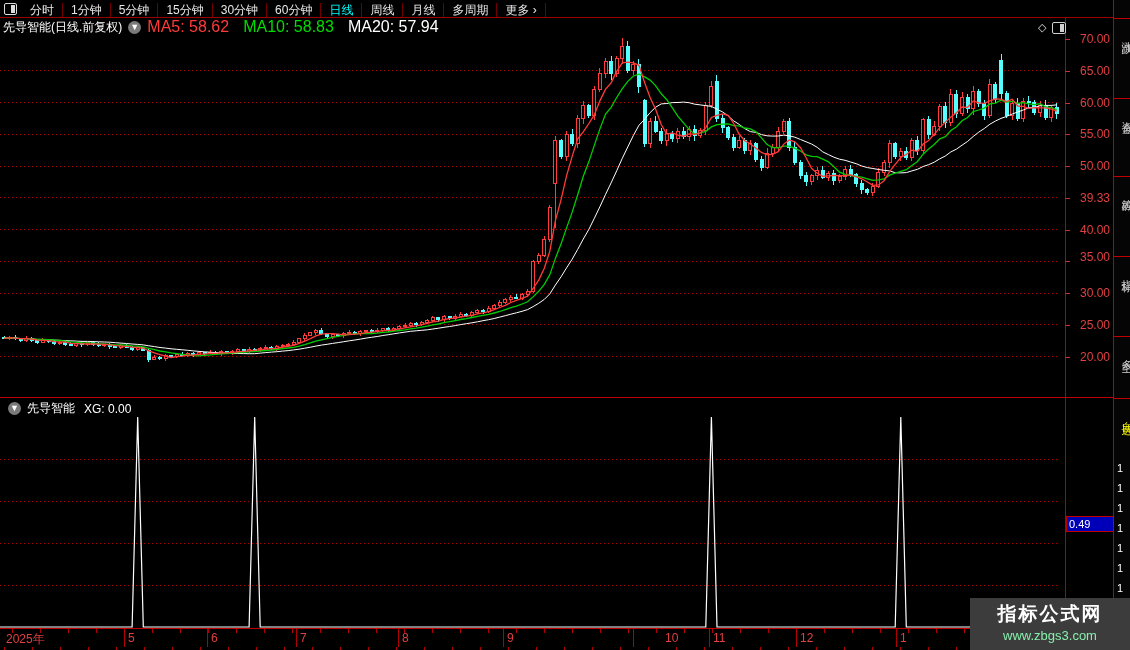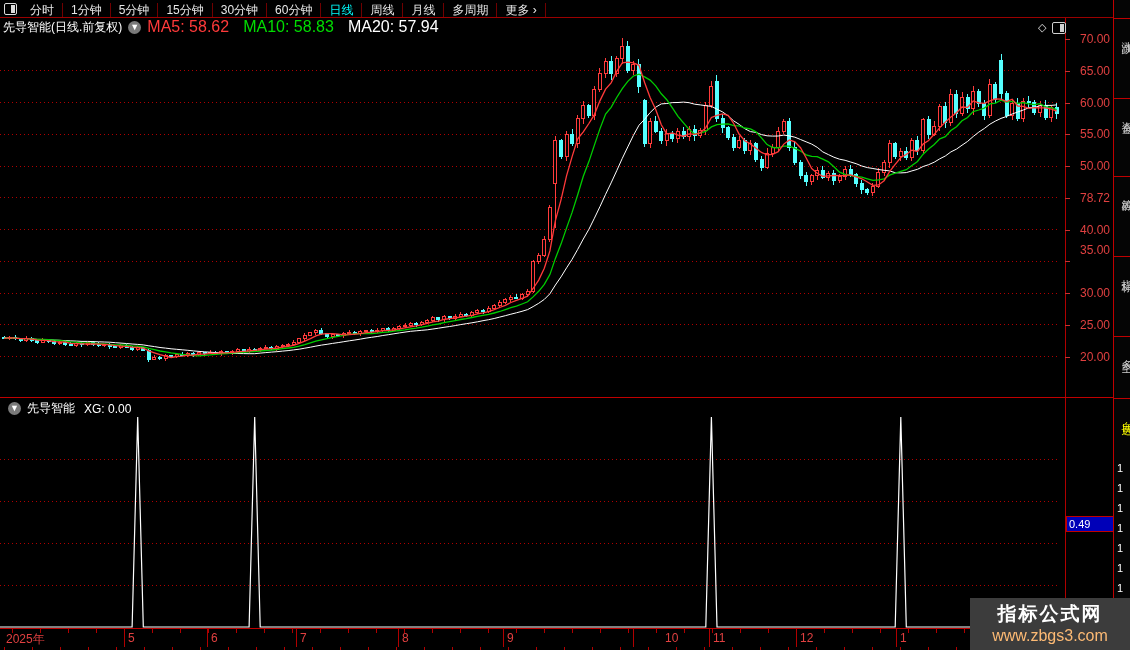--- a/index.html
+++ b/index.html
@@ -54,21 +54,21 @@
                border-left:1px solid #c00000;z-index:12;}
   .strip-seg{position:absolute;left:0;width:17px;border-top:1px solid #c00000;overflow:hidden;}
   .strip-txt{writing-mode:vertical-rl;color:#cfcfcf;font-size:11px;letter-spacing:2px;
              position:relative;left:7px;top:4px;line-height:11px;}
   .strip-hl .strip-txt{color:#ffff00;}
   .strip-num{position:absolute;left:3px;color:#ffffff;font-size:11px;}
   
   .watermark{position:absolute;left:970px;top:598px;width:160px;height:52px;background:#3c3c3c;
              z-index:30;display:flex;flex-direction:column;align-items:center;justify-content:center;}
   .wm1{color:#ffffff;font-size:19px;font-weight:bold;letter-spacing:2px;line-height:24px;}
-  .wm2{color:#fdba74;font-size:16px;line-height:20px;}
+  .wm2{color:#86efac;font-size:13px;line-height:20px;}
 </style>
 </head>
 <body>
 
 <div id="screen">
 
   <div class="toolbar">
     <span class="win-icon"></span>
     <span id="period-tabs"><span class="ptab">分时</span><span class="ptab">1分钟</span><span class="ptab">5分钟</span><span class="ptab">15分钟</span><span class="ptab">30分钟</span><span class="ptab">60分钟</span><span class="ptab active">日线</span><span class="ptab">周线</span><span class="ptab">月线</span><span class="ptab">多周期</span><span class="ptab">更多 ›</span></span>
   </div>
@@ -512,25 +512,25 @@
       <span class="axis-lbl" style="top: 14px;">70.00</span>
       <span class="axis-tick" style="top: 52.7735px;"></span>
       <span class="axis-lbl" style="top: 45.7735px;">65.00</span>
       <span class="axis-tick" style="top: 84.547px;"></span>
       <span class="axis-lbl" style="top: 77.547px;">60.00</span>
       <span class="axis-tick" style="top: 116.32px;"></span>
       <span class="axis-lbl" style="top: 109.32px;">55.00</span>
       <span class="axis-tick" style="top: 148.094px;"></span>
       <span class="axis-lbl" style="top: 141px;">50.00</span>
       <span class="axis-tick" style="top: 179.868px;"></span>
-      <span class="axis-lbl" style="top: 172.868px;">78.72</span>
+      <span class="axis-lbl" style="top: 172.868px;">39.33</span>
       <span class="axis-tick" style="top: 211.641px;"></span>
       <span class="axis-lbl" style="top: 204.641px;">40.00</span>
       <span class="axis-tick" style="top: 243.415px;"></span>
-      <span class="axis-lbl" style="top: 225px;">35.00</span>
+      <span class="axis-lbl" style="top: 232px;">35.00</span>
       <span class="axis-tick" style="top: 275.188px;"></span>
       <span class="axis-lbl" style="top: 268.188px;">30.00</span>
       <span class="axis-tick" style="top: 306.962px;"></span>
       <span class="axis-lbl" style="top: 299.962px;">25.00</span>
       <span class="axis-tick" style="top: 338.735px;"></span>
       <span class="axis-lbl" style="top: 331.735px;">20.00</span>
     </div>
   <div class="val-badge">0.49</div>
 
   <div class="vline" style="left:1065px;top:18px;height:628px;"></div>

